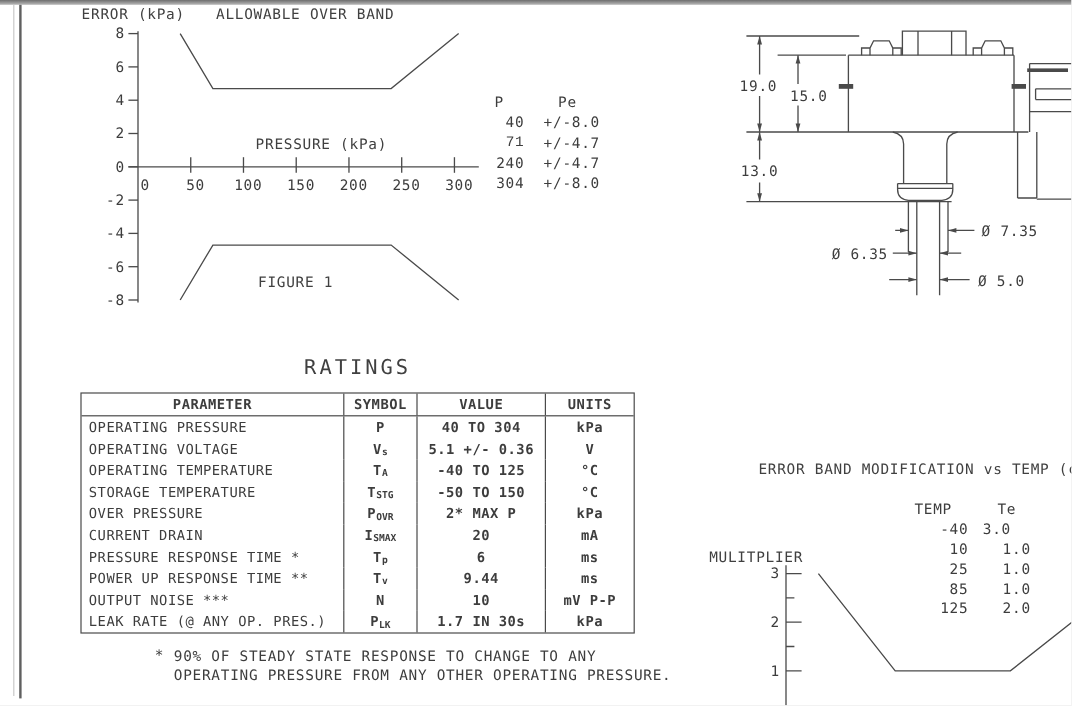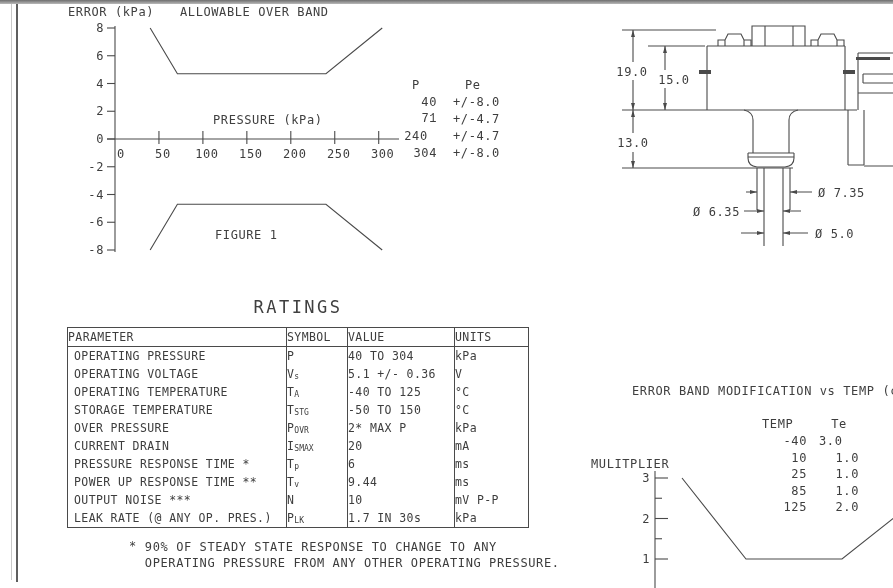--- a/index.html
+++ b/index.html
@@ -22,21 +22,21 @@
   
   .ratings-title{position:absolute;left:68px;top:297px;width:460px;text-align:center;
     font-size:17px;letter-spacing:2.5px;}
   .ratings-table{position:absolute;left:67px;top:327px;border:1.5px solid #4a4a4a;background:#fff;}
   .ratings-row{display:grid;grid-template-columns:219px 61px 107px 73px;height:18px;}
   .ratings-row.header{border-bottom:1.3px solid #4a4a4a;}
   .rcell{font-size:11.5px;letter-spacing:0.4px;line-height:18px;white-space:pre;
     border-right:1.3px solid #4a4a4a;overflow:hidden;}
   .rcell:last-child{border-right:none;}
   .c-param{padding-left:6px;text-align:left;}
-  .c-center{text-align:left;}
+  .c-center{text-align:center;font-weight:bold;}
   .sym-sub{font-size:8px;letter-spacing:0;vertical-align:-1px;}
   
   .footnote{position:absolute;left:129px;top:539px;display:flex;font-size:12px;letter-spacing:0.6px;}
   .fn-star{margin-right:8px;}
   .fn-text div{line-height:16px;white-space:pre;}
 </style>
 </head>
 <body>
 
 <div id="sheet">
@@ -167,21 +167,21 @@
     <div id="ppe-rows">
         <div class="mrow">
           <span class="mc" style="width: 42px; text-align: right;">40</span>
           <span class="mc" style="width: 70px; margin-left: 16px;">+/-8.0</span>
         </div>
         <div class="mrow">
           <span class="mc" style="width: 42px; text-align: right; font-family: Liberation Mono, monospace;">71</span>
           <span class="mc" style="width: 70px; margin-left: 16px;">+/-4.7</span>
         </div>
         <div class="mrow">
-          <span class="mc" style="width: 42px; text-align: center;">240</span>
+          <span class="mc" style="width: 42px; text-align: right;">240</span>
           <span class="mc" style="width: 70px; margin-left: 16px;">+/-4.7</span>
         </div>
         <div class="mrow">
           <span class="mc" style="width: 42px; text-align: right;">304</span>
           <span class="mc" style="width: 70px; margin-left: 16px;">+/-8.0</span>
         </div>
       </div>
   </div>
 
   <div class="ratings-title lbl" style="position:absolute">RATINGS</div>

